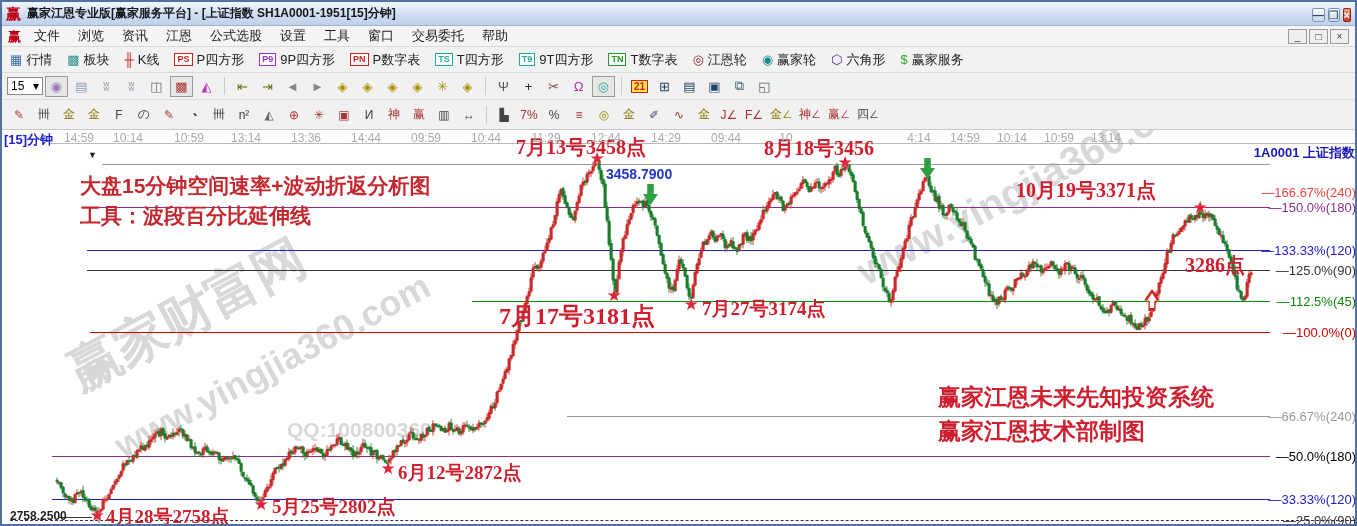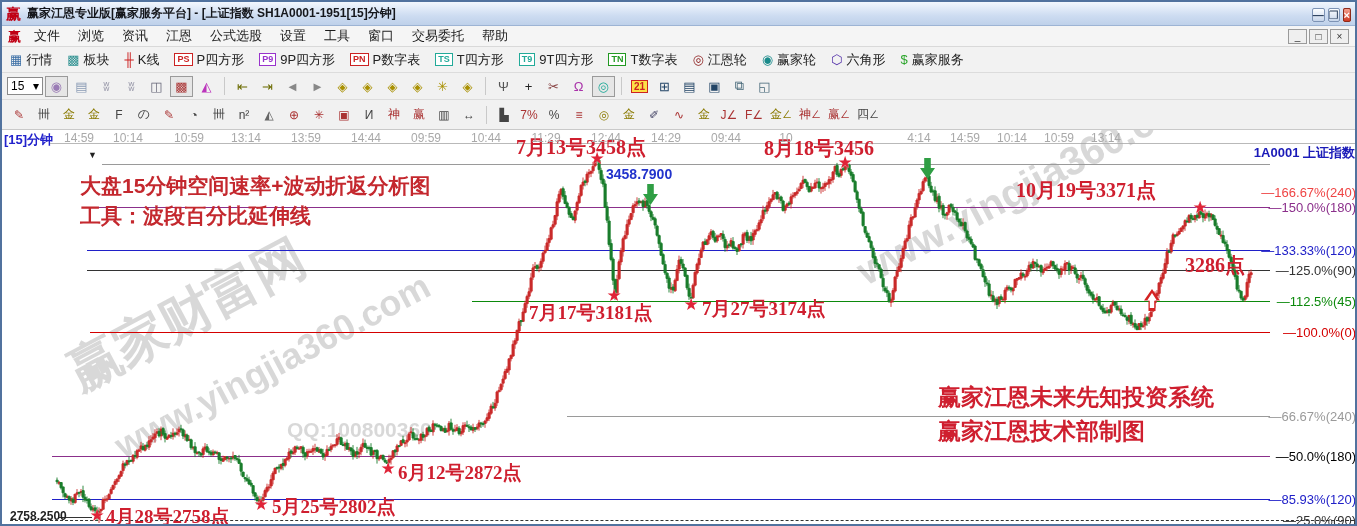--- a/index.html
+++ b/index.html
@@ -259,35 +259,35 @@
         <span class="level-label" style="top: 140px; color: rgb(51, 51, 51);">—125.0%(90)</span>
         <div class="level-line" style="left: 470px; width: 798px; top: 171px; border-top-color: rgb(12, 138, 12);"></div>
         <span class="level-label" style="top: 171px; color: rgb(12, 138, 12);">—112.5%(45)</span>
         <div class="level-line" style="left: 88px; width: 1180px; top: 202px; border-top-color: rgb(212, 0, 0);"></div>
         <span class="level-label" style="top: 202px; color: rgb(212, 0, 0);">—100.0%(0)</span>
         <div class="level-line" style="left: 565px; width: 703px; top: 286px; border-top-color: rgb(154, 154, 154);"></div>
         <span class="level-label" style="top: 286px; color: rgb(154, 154, 154);">—66.67%(240)</span>
         <div class="level-line" style="left: 50px; width: 1218px; top: 326px; border-top-color: rgb(139, 47, 139);"></div>
         <span class="level-label" style="top: 326px; color: #000000;">—50.0%(180)</span>
         <div class="level-line" style="left: 50px; width: 1218px; top: 369px; border-top-color: rgb(32, 32, 200);"></div>
-        <span class="level-label" style="top: 369px; color: rgb(32, 32, 200);">—85.93%(120)</span>
+        <span class="level-label" style="top: 369px; color: rgb(32, 32, 200);">—33.33%(120)</span>
         <div class="level-line" style="left: 8px; width: 1349px; top: 390px; border-top-color: rgb(51, 51, 51); border-top-style: dashed;"></div>
         <span class="level-label" style="top: 390px; color: rgb(51, 51, 51);">—25.0%(90)</span>
       </div>
     <svg id="candles" width="1357" height="398">
         <path d="M57 351.0V355.1M56 352.3h2.2v1.0h-2.2zM65 364.5V368.1M64 366.2h2.2v1.4h-2.2zM69 366.0V374.8M68 368.4h2.2v2.5h-2.2zM73 364.1V373.7M72 364.2h2.2v8.4h-2.2zM75 359.1V365.3M74 362.8h2.2v1.3h-2.2zM79 359.0V365.7M78 361.5h2.2v1.0h-2.2zM91 375.0V382.2M90 378.2h2.2v1.8h-2.2zM97 377.4V393.0M96 381.5h2.2v7.2h-2.2zM99 379.1V385.0M98 379.3h2.2v1.6h-2.2zM101 367.4V379.4M100 369.6h2.2v9.7h-2.2zM103 365.7V373.2M102 369.2h2.2v1.1h-2.2zM105 365.0V372.0M104 368.9h2.2v1.1h-2.2zM107 363.1V369.5M106 364.5h2.2v4.3h-2.2zM109 357.1V364.7M108 359.4h2.2v4.2h-2.2zM111 354.7V359.5M110 355.3h2.2v4.0h-2.2zM113 349.1V358.1M112 351.4h2.2v3.1h-2.2zM115 348.0V354.6M114 349.2h2.2v2.6h-2.2zM117 344.2V352.0M116 345.5h2.2v3.1h-2.2zM119 340.4V346.7M118 341.5h2.2v4.7h-2.2zM121 330.6V343.8M120 333.7h2.2v6.9h-2.2zM125 330.2V336.3M124 330.4h2.2v4.0h-2.2zM131 324.1V333.7M130 325.4h2.2v5.9h-2.2zM135 318.9V329.3M134 320.7h2.2v6.6h-2.2zM137 318.7V322.0M136 319.9h2.2v1.3h-2.2zM139 311.9V322.9M138 315.9h2.2v3.1h-2.2zM143 314.5V321.5M142 315.4h2.2v4.8h-2.2zM147 306.1V320.0M146 310.8h2.2v6.4h-2.2zM149 305.2V315.2M148 309.8h2.2v2.0h-2.2zM151 303.1V309.7M150 307.1h2.2v2.0h-2.2zM153 299.2V312.7M152 303.9h2.2v3.8h-2.2zM155 298.5V304.2M154 301.8h2.2v1.5h-2.2zM159 296.5V310.2M158 299.1h2.2v6.8h-2.2zM165 306.1V309.7M164 307.1h2.2v2.1h-2.2zM167 304.4V307.5M166 305.1h2.2v2.5h-2.2zM171 298.3V309.6M170 303.2h2.2v3.1h-2.2zM175 298.3V305.7M174 302.8h2.2v1.5h-2.2zM177 296.6V306.5M176 299.2h2.2v2.7h-2.2zM183 300.4V310.6M182 304.4h2.2v2.5h-2.2zM187 305.4V310.3M186 309.4h2.2v1.0h-2.2zM191 316.3V320.2M190 317.1h2.2v1.0h-2.2zM195 320.9V324.7M194 322.4h2.2v1.0h-2.2zM201 316.4V327.9M200 318.8h2.2v5.8h-2.2zM203 313.1V321.5M202 317.0h2.2v2.2h-2.2zM211 319.5V325.3M210 321.9h2.2v3.1h-2.2zM215 320.7V324.8M214 322.4h2.2v1.0h-2.2zM221 325.7V331.7M220 328.6h2.2v2.7h-2.2zM223 326.3V330.2M222 326.5h2.2v3.2h-2.2zM227 327.6V332.3M226 328.0h2.2v1.0h-2.2zM231 321.6V330.3M230 326.4h2.2v1.6h-2.2zM257 365.8V373.6M256 369.3h2.2v2.0h-2.2zM261 363.7V374.2M260 367.6h2.2v2.9h-2.2zM263 358.6V367.5M262 360.5h2.2v6.3h-2.2zM265 353.7V363.3M264 357.2h2.2v4.1h-2.2zM267 354.1V360.5M266 356.9h2.2v1.0h-2.2zM269 344.7V358.7M268 349.6h2.2v6.4h-2.2zM271 340.9V354.4M270 343.0h2.2v6.8h-2.2zM273 338.1V343.9M272 338.1h2.2v5.6h-2.2zM279 334.2V340.2M278 334.3h2.2v4.0h-2.2zM283 328.4V337.3M282 329.5h2.2v5.8h-2.2zM285 326.5V330.1M284 328.0h2.2v2.0h-2.2zM287 318.1V331.6M286 322.0h2.2v6.8h-2.2zM291 317.5V325.1M290 322.1h2.2v1.4h-2.2zM293 315.7V325.0M292 316.8h2.2v5.5h-2.2zM297 316.2V319.2M296 318.2h2.2v1.0h-2.2zM299 316.0V323.2M298 316.8h2.2v1.6h-2.2zM305 318.9V328.8M304 321.8h2.2v4.4h-2.2zM307 318.7V323.4M306 321.3h2.2v1.0h-2.2zM309 318.8V323.0M308 321.2h2.2v1.0h-2.2zM311 315.5V325.0M310 318.5h2.2v2.6h-2.2zM313 313.8V323.1M312 318.7h2.2v1.0h-2.2zM317 317.1V322.4M316 319.5h2.2v2.7h-2.2zM323 322.2V330.9M322 324.7h2.2v1.6h-2.2zM325 315.3V326.0M324 319.4h2.2v6.1h-2.2zM329 313.4V322.2M328 316.2h2.2v3.4h-2.2zM331 314.5V317.8M330 315.0h2.2v1.0h-2.2zM333 314.1V317.7M332 314.7h2.2v1.0h-2.2zM335 304.0V316.3M334 308.7h2.2v5.7h-2.2zM337 302.9V312.2M336 307.2h2.2v2.4h-2.2zM343 311.5V320.8M342 313.7h2.2v2.2h-2.2zM347 313.0V321.8M346 317.5h2.2v2.0h-2.2zM353 321.4V327.7M352 321.9h2.2v4.6h-2.2zM357 318.7V328.2M356 322.5h2.2v1.5h-2.2zM359 314.3V325.3M358 317.2h2.2v4.6h-2.2zM361 308.5V319.3M360 313.4h2.2v3.2h-2.2zM371 319.8V328.7M370 320.9h2.2v3.7h-2.2zM377 327.2V331.1M376 327.2h2.2v1.8h-2.2zM379 325.2V329.2M378 325.3h2.2v2.8h-2.2zM387 324.7V334.6M386 329.4h2.2v3.1h-2.2zM389 324.9V334.5M388 328.1h2.2v1.5h-2.2zM391 320.6V328.8M390 320.7h2.2v6.9h-2.2zM395 313.9V325.5M394 315.9h2.2v5.6h-2.2zM399 310.4V316.2M398 310.7h2.2v4.7h-2.2zM403 310.1V317.3M402 312.6h2.2v1.0h-2.2zM405 305.3V316.6M404 310.2h2.2v1.9h-2.2zM407 301.8V310.9M406 303.9h2.2v6.0h-2.2zM409 297.0V303.2M408 301.9h2.2v1.1h-2.2zM417 308.3V314.2M416 309.3h2.2v1.0h-2.2zM419 303.5V313.2M418 304.1h2.2v6.1h-2.2zM423 305.1V311.4M422 305.2h2.2v1.6h-2.2zM425 297.1V306.8M424 298.3h2.2v6.7h-2.2zM431 290.3V305.7M430 293.8h2.2v8.0h-2.2zM441 297.8V302.0M440 298.4h2.2v2.1h-2.2zM445 297.8V301.9M444 300.4h2.2v1.5h-2.2zM447 291.0V305.6M446 293.3h2.2v7.4h-2.2zM453 294.8V302.3M452 299.8h2.2v1.0h-2.2zM455 294.2V300.8M454 297.8h2.2v2.9h-2.2zM459 298.9V306.3M458 301.6h2.2v2.2h-2.2zM461 292.3V305.0M460 295.6h2.2v6.6h-2.2zM463 292.1V299.4M462 294.9h2.2v1.4h-2.2zM471 293.7V303.3M470 297.5h2.2v2.8h-2.2zM475 294.0V300.3M474 297.0h2.2v1.8h-2.2zM477 289.9V300.6M476 292.9h2.2v3.9h-2.2zM483 289.8V297.8M482 291.1h2.2v2.4h-2.2zM485 283.5V292.6M484 287.7h2.2v2.7h-2.2zM487 279.5V291.1M486 282.8h2.2v5.6h-2.2zM489 273.6V285.0M488 276.1h2.2v7.2h-2.2zM493 269.1V280.9M492 273.3h2.2v4.7h-2.2zM495 260.6V276.1M494 261.9h2.2v10.9h-2.2zM497 256.8V261.9M496 260.4h2.2v1.4h-2.2zM499 253.3V261.4M498 254.2h2.2v5.5h-2.2zM501 245.4V257.2M500 249.0h2.2v4.2h-2.2zM503 238.8V249.9M502 241.5h2.2v7.1h-2.2zM505 236.3V242.9M504 239.1h2.2v3.2h-2.2zM507 228.6V244.8M506 228.8h2.2v11.2h-2.2zM509 224.9V231.4M508 225.2h2.2v3.5h-2.2zM511 210.4V227.0M510 214.3h2.2v11.7h-2.2zM513 208.2V218.8M512 210.7h2.2v3.5h-2.2zM515 200.1V213.4M514 200.2h2.2v10.2h-2.2zM517 188.6V202.2M516 191.5h2.2v9.6h-2.2zM521 178.2V191.7M520 182.0h2.2v9.4h-2.2zM523 170.7V183.4M522 173.5h2.2v8.9h-2.2zM525 164.6V177.8M524 166.4h2.2v7.3h-2.2zM527 157.7V169.1M526 161.7h2.2v4.5h-2.2zM529 143.2V163.2M528 147.9h2.2v13.3h-2.2zM531 134.1V149.9M530 137.9h2.2v9.3h-2.2zM533 132.0V138.7M532 136.5h2.2v1.5h-2.2zM537 133.7V142.2M536 137.0h2.2v1.1h-2.2zM539 128.4V140.6M538 131.3h2.2v6.0h-2.2zM541 121.3V133.8M540 123.0h2.2v8.3h-2.2zM543 115.6V124.2M542 120.4h2.2v2.2h-2.2zM545 108.3V120.8M544 112.9h2.2v7.4h-2.2zM547 104.8V116.7M546 108.5h2.2v4.1h-2.2zM549 96.6V110.4M548 97.7h2.2v11.5h-2.2zM551 90.8V99.2M550 94.7h2.2v2.5h-2.2zM553 84.9V96.5M552 85.5h2.2v8.8h-2.2zM555 68.3V90.1M554 71.8h2.2v14.3h-2.2zM557 60.8V73.6M556 64.3h2.2v7.8h-2.2zM559 58.3V68.6M558 59.2h2.2v5.2h-2.2zM573 79.9V93.2M572 81.1h2.2v9.1h-2.2zM575 70.8V84.5M574 72.5h2.2v7.7h-2.2zM577 63.0V73.8M576 65.9h2.2v6.9h-2.2zM579 54.5V66.8M578 55.2h2.2v10.2h-2.2zM581 47.5V59.5M580 52.1h2.2v3.2h-2.2zM585 41.5V55.3M584 44.1h2.2v8.1h-2.2zM587 39.1V47.7M586 42.5h2.2v1.4h-2.2zM589 40.9V47.1M588 41.2h2.2v2.0h-2.2zM591 31.9V43.6M590 36.4h2.2v4.4h-2.2zM593 27.1V37.2M592 31.1h2.2v4.6h-2.2zM615 144.8V164.6M614 149.6h2.2v14.8h-2.2zM617 129.4V150.1M616 131.7h2.2v17.1h-2.2zM619 117.8V135.2M618 120.8h2.2v11.1h-2.2zM621 106.7V126.5M620 108.7h2.2v12.9h-2.2zM623 100.8V109.3M622 105.6h2.2v3.2h-2.2zM625 89.6V108.6M624 94.4h2.2v10.4h-2.2zM627 85.6V96.8M626 89.7h2.2v4.5h-2.2zM629 82.9V89.6M628 83.5h2.2v6.1h-2.2zM631 73.2V87.2M630 75.7h2.2v7.0h-2.2zM633 70.8V77.8M632 74.6h2.2v1.4h-2.2zM635 67.3V77.8M634 71.8h2.2v2.2h-2.2zM639 70.5V72.5M638 71.8h2.2v1.0h-2.2zM643 67.6V77.3M642 71.5h2.2v5.5h-2.2zM669 152.5V163.2M668 157.5h2.2v1.7h-2.2zM673 148.4V162.0M672 150.2h2.2v10.5h-2.2zM675 135.0V150.9M674 139.4h2.2v11.2h-2.2zM677 125.6V143.4M676 130.0h2.2v9.1h-2.2zM691 153.4V169.0M690 155.2h2.2v12.6h-2.2zM693 141.4V156.5M692 142.2h2.2v13.0h-2.2zM695 132.6V144.7M694 134.1h2.2v8.9h-2.2zM697 123.6V138.9M696 128.5h2.2v6.3h-2.2zM699 117.5V128.2M698 120.0h2.2v7.5h-2.2zM701 111.0V122.2M700 112.1h2.2v7.3h-2.2zM705 108.9V114.8M704 109.9h2.2v4.7h-2.2zM707 102.9V114.1M706 105.7h2.2v4.1h-2.2zM709 99.1V109.0M708 101.8h2.2v3.2h-2.2zM715 104.5V112.9M714 106.0h2.2v5.0h-2.2zM717 104.4V106.5M716 105.9h2.2v1.0h-2.2zM719 103.2V110.0M718 103.5h2.2v1.7h-2.2zM725 111.0V121.4M724 115.4h2.2v2.5h-2.2zM729 107.9V117.2M728 110.6h2.2v5.5h-2.2zM737 114.5V121.7M736 114.7h2.2v6.2h-2.2zM741 102.3V118.5M740 104.4h2.2v9.8h-2.2zM743 101.7V107.5M742 103.2h2.2v2.1h-2.2zM747 105.4V113.4M746 106.8h2.2v3.6h-2.2zM751 99.3V114.9M750 103.4h2.2v6.6h-2.2zM753 98.8V106.8M752 100.7h2.2v3.7h-2.2zM755 95.0V101.2M754 99.6h2.2v1.2h-2.2zM757 89.8V101.3M756 92.8h2.2v6.5h-2.2zM759 85.3V95.7M758 89.7h2.2v3.2h-2.2zM761 75.6V91.2M760 80.3h2.2v8.5h-2.2zM765 71.9V83.9M764 75.8h2.2v5.3h-2.2zM767 67.2V79.1M766 71.7h2.2v5.0h-2.2zM769 68.7V73.8M768 69.0h2.2v2.6h-2.2zM771 59.9V70.0M770 64.7h2.2v5.0h-2.2zM773 62.0V69.2M772 62.5h2.2v1.8h-2.2zM777 63.9V72.9M776 67.8h2.2v1.0h-2.2zM783 75.0V83.4M782 76.1h2.2v4.2h-2.2zM785 72.6V77.1M784 74.0h2.2v2.2h-2.2zM789 63.6V78.5M788 66.8h2.2v7.0h-2.2zM791 62.2V68.5M790 65.4h2.2v1.1h-2.2zM793 62.2V68.2M792 62.8h2.2v2.5h-2.2zM795 57.6V65.7M794 61.8h2.2v1.8h-2.2zM797 56.4V61.3M796 59.2h2.2v1.8h-2.2zM799 52.4V59.3M798 53.2h2.2v5.3h-2.2zM801 45.8V58.1M800 50.2h2.2v3.3h-2.2zM809 52.9V62.4M808 56.9h2.2v4.3h-2.2zM811 56.0V58.2M810 57.5h2.2v1.0h-2.2zM813 49.7V58.7M812 53.1h2.2v4.8h-2.2zM815 48.2V52.8M814 52.1h2.2v1.0h-2.2zM819 57.1V63.6M818 57.3h2.2v1.4h-2.2zM821 52.8V62.0M820 56.9h2.2v1.4h-2.2zM823 51.4V60.9M822 53.6h2.2v2.9h-2.2zM825 51.8V55.1M824 53.2h2.2v1.0h-2.2zM827 46.1V58.4M826 49.6h2.2v4.2h-2.2zM829 47.0V54.4M828 49.4h2.2v1.0h-2.2zM831 40.9V52.8M830 41.9h2.2v7.5h-2.2zM833 35.7V44.3M832 36.2h2.2v5.1h-2.2zM839 38.4V47.9M838 39.4h2.2v6.0h-2.2zM843 34.5V42.5M842 36.2h2.2v3.6h-2.2zM845 35.3V39.4M844 35.9h2.2v1.0h-2.2zM889 167.5V176.9M888 169.4h2.2v2.8h-2.2zM891 158.1V172.7M890 160.5h2.2v9.3h-2.2zM893 145.8V162.7M892 147.0h2.2v14.1h-2.2zM895 136.9V149.0M894 141.2h2.2v5.2h-2.2zM897 133.2V141.8M896 136.6h2.2v4.6h-2.2zM899 124.9V142.2M898 128.5h2.2v8.9h-2.2zM901 115.6V131.5M900 118.4h2.2v10.0h-2.2zM903 108.2V120.8M902 110.9h2.2v7.6h-2.2zM905 104.7V112.2M904 108.7h2.2v2.3h-2.2zM907 90.7V108.7M906 95.0h2.2v13.6h-2.2zM909 84.3V97.7M908 87.6h2.2v8.2h-2.2zM911 86.4V90.0M910 86.8h2.2v1.3h-2.2zM913 73.0V87.2M912 77.5h2.2v9.6h-2.2zM915 68.2V79.6M914 70.0h2.2v7.0h-2.2zM917 59.0V74.1M916 63.4h2.2v6.5h-2.2zM919 58.4V65.1M918 61.3h2.2v2.6h-2.2zM921 49.3V62.2M920 51.6h2.2v9.1h-2.2zM923 46.6V52.9M922 48.0h2.2v3.1h-2.2zM925 46.1V51.8M924 47.0h2.2v1.0h-2.2zM935 63.6V73.7M934 67.2h2.2v4.3h-2.2zM939 71.2V80.4M938 75.8h2.2v2.1h-2.2zM945 81.8V89.8M944 82.8h2.2v2.4h-2.2zM947 74.7V84.8M946 75.1h2.2v7.2h-2.2zM961 88.3V99.6M960 93.0h2.2v2.4h-2.2zM989 160.3V169.5M988 164.9h2.2v1.0h-2.2zM993 167.4V175.4M992 169.2h2.2v1.6h-2.2zM997 166.0V176.7M996 167.1h2.2v6.6h-2.2zM1001 166.8V170.5M1000 169.1h2.2v1.0h-2.2zM1003 157.5V173.3M1002 160.1h2.2v9.8h-2.2zM1005 154.9V161.6M1004 157.2h2.2v2.6h-2.2zM1011 157.0V165.3M1010 158.2h2.2v2.7h-2.2zM1013 149.3V157.6M1012 149.3h2.2v8.1h-2.2zM1015 148.1V155.1M1014 148.5h2.2v1.7h-2.2zM1017 147.3V150.0M1016 147.6h2.2v1.5h-2.2zM1019 139.3V150.6M1018 143.0h2.2v5.3h-2.2zM1023 143.6V150.6M1022 146.1h2.2v1.0h-2.2zM1025 138.4V147.5M1024 140.9h2.2v5.1h-2.2zM1027 131.5V144.4M1026 135.3h2.2v6.0h-2.2zM1031 128.6V139.1M1030 131.6h2.2v6.4h-2.2zM1037 134.7V137.3M1036 136.1h2.2v1.0h-2.2zM1041 136.8V145.0M1040 139.7h2.2v3.1h-2.2zM1043 133.6V141.0M1042 138.5h2.2v1.9h-2.2zM1045 133.4V141.2M1044 137.1h2.2v1.0h-2.2zM1047 133.7V139.0M1046 136.2h2.2v1.8h-2.2zM1049 130.1V137.1M1048 131.7h2.2v4.0h-2.2zM1059 135.8V147.5M1058 138.7h2.2v5.8h-2.2zM1061 136.4V140.7M1060 139.4h2.2v1.0h-2.2zM1063 130.3V144.7M1062 133.6h2.2v6.2h-2.2zM1065 132.4V135.0M1064 132.6h2.2v1.2h-2.2zM1069 134.6V143.9M1068 136.5h2.2v3.0h-2.2zM1071 135.0V139.1M1070 137.3h2.2v1.0h-2.2zM1077 145.0V153.8M1076 148.5h2.2v1.0h-2.2zM1079 141.9V151.2M1078 145.4h2.2v2.2h-2.2zM1093 168.8V171.0M1092 168.8h2.2v1.3h-2.2zM1095 163.5V173.2M1094 167.5h2.2v2.1h-2.2zM1105 177.0V183.9M1104 180.7h2.2v1.8h-2.2zM1109 173.9V183.9M1108 175.5h2.2v6.7h-2.2zM1111 169.9V176.1M1110 172.3h2.2v3.0h-2.2zM1117 175.3V181.4M1116 178.8h2.2v1.0h-2.2zM1127 184.7V194.3M1126 185.5h2.2v5.8h-2.2zM1131 191.9V197.8M1130 193.7h2.2v1.0h-2.2zM1137 193.0V199.8M1136 193.5h2.2v6.1h-2.2zM1141 191.7V197.8M1140 195.7h2.2v1.0h-2.2zM1143 183.9V199.7M1142 188.2h2.2v6.9h-2.2zM1147 183.1V193.9M1146 187.2h2.2v3.8h-2.2zM1149 178.8V187.4M1148 182.0h2.2v4.5h-2.2zM1151 168.9V182.1M1150 171.8h2.2v9.3h-2.2zM1153 161.3V177.7M1152 165.0h2.2v7.7h-2.2zM1155 160.1V167.1M1154 163.2h2.2v2.5h-2.2zM1157 152.4V168.2M1156 152.9h2.2v10.5h-2.2zM1159 144.6V156.9M1158 147.6h2.2v5.6h-2.2zM1161 138.7V150.3M1160 143.0h2.2v5.4h-2.2zM1163 128.5V144.0M1162 133.5h2.2v9.7h-2.2zM1165 118.1V137.9M1164 121.7h2.2v12.3h-2.2zM1169 109.9V123.9M1168 113.2h2.2v8.9h-2.2zM1171 102.7V116.5M1170 104.7h2.2v9.0h-2.2zM1175 101.5V106.5M1174 104.0h2.2v1.7h-2.2zM1177 98.2V104.8M1176 101.5h2.2v2.6h-2.2zM1179 97.4V102.0M1178 98.1h2.2v3.3h-2.2zM1181 95.6V102.3M1180 95.9h2.2v3.0h-2.2zM1183 89.3V100.8M1182 90.6h2.2v5.5h-2.2zM1187 84.0V93.2M1186 85.5h2.2v6.7h-2.2zM1193 84.8V92.4M1192 85.5h2.2v3.9h-2.2zM1197 74.2V88.3M1196 78.4h2.2v9.6h-2.2zM1203 79.5V91.0M1202 84.2h2.2v3.9h-2.2zM1205 81.6V88.4M1204 83.5h2.2v1.7h-2.2zM1209 83.0V90.7M1208 84.1h2.2v3.0h-2.2zM1219 100.9V109.1M1218 105.1h2.2v1.0h-2.2zM1243 164.9V171.6M1242 166.2h2.2v3.3h-2.2zM1245 148.5V168.5M1244 152.3h2.2v14.3h-2.2zM1247 140.7V157.6M1246 144.1h2.2v8.6h-2.2zM1249 139.5V148.1M1248 142.8h2.2v1.9h-2.2z" fill="#c92b2b" stroke="#c92b2b" stroke-width="0.9"></path>
         <path d="M55 347.5V354.2M54 350.2h2.2v1.6h-2.2zM59 352.0V359.5M58 352.5h2.2v5.3h-2.2zM61 356.8V367.4M60 356.9h2.2v5.9h-2.2zM63 362.7V369.5M62 363.7h2.2v3.0h-2.2zM67 365.3V373.4M66 366.6h2.2v3.5h-2.2zM71 367.1V375.1M70 369.1h2.2v3.2h-2.2zM77 362.0V367.3M76 362.3h2.2v1.0h-2.2zM81 355.7V372.1M80 360.6h2.2v6.6h-2.2zM83 364.0V372.5M82 367.3h2.2v2.8h-2.2zM85 366.5V373.6M84 369.5h2.2v1.0h-2.2zM87 368.1V378.4M86 369.2h2.2v7.6h-2.2zM89 373.5V381.3M88 376.8h2.2v2.9h-2.2zM93 375.0V384.7M92 377.9h2.2v2.7h-2.2zM95 376.7V390.8M94 380.4h2.2v7.6h-2.2zM123 332.2V338.4M122 334.0h2.2v1.3h-2.2zM127 326.7V334.9M126 330.9h2.2v1.0h-2.2zM129 330.0V331.8M128 330.2h2.2v1.0h-2.2zM133 320.9V328.9M132 325.6h2.2v1.0h-2.2zM141 313.1V320.3M140 316.5h2.2v3.3h-2.2zM145 311.8V318.9M144 315.1h2.2v1.5h-2.2zM157 298.1V307.6M156 301.4h2.2v4.5h-2.2zM161 297.1V306.3M160 298.6h2.2v5.6h-2.2zM163 300.5V312.4M162 303.6h2.2v4.6h-2.2zM169 301.9V308.9M168 305.5h2.2v1.1h-2.2zM173 301.6V307.4M172 303.2h2.2v1.1h-2.2zM179 294.8V303.1M178 298.8h2.2v1.0h-2.2zM181 298.4V309.1M180 299.8h2.2v6.2h-2.2zM185 303.6V311.8M184 305.0h2.2v5.7h-2.2zM189 308.6V319.9M188 309.8h2.2v8.0h-2.2zM193 312.1V327.1M192 316.8h2.2v6.0h-2.2zM197 321.1V327.0M196 322.0h2.2v1.0h-2.2zM199 323.0V327.2M198 323.2h2.2v1.9h-2.2zM205 314.0V323.0M204 316.8h2.2v4.8h-2.2zM207 318.2V325.3M206 321.7h2.2v1.0h-2.2zM209 320.0V326.9M208 322.2h2.2v2.1h-2.2zM213 320.5V324.2M212 322.0h2.2v1.0h-2.2zM217 322.6V333.9M216 322.8h2.2v6.8h-2.2zM219 326.8V334.4M218 328.8h2.2v1.6h-2.2zM225 326.2V331.5M224 327.0h2.2v1.2h-2.2zM229 326.3V333.0M228 327.9h2.2v1.0h-2.2zM233 325.2V330.8M232 325.5h2.2v3.1h-2.2zM235 327.3V331.5M234 328.4h2.2v1.1h-2.2zM237 324.9V333.9M236 329.6h2.2v3.8h-2.2zM239 332.2V345.6M238 333.5h2.2v7.7h-2.2zM241 341.7V346.7M240 342.1h2.2v4.6h-2.2zM243 347.1V352.2M242 347.6h2.2v1.2h-2.2zM245 344.5V351.6M244 348.7h2.2v2.1h-2.2zM247 346.8V355.2M246 349.9h2.2v4.1h-2.2zM249 350.2V356.9M248 353.1h2.2v2.0h-2.2zM251 355.0V366.4M250 355.6h2.2v7.6h-2.2zM253 362.5V370.5M252 362.8h2.2v3.5h-2.2zM255 364.7V374.6M254 367.2h2.2v3.3h-2.2zM259 366.2V371.4M258 370.1h2.2v1.0h-2.2zM275 336.9V339.8M274 337.3h2.2v1.0h-2.2zM277 334.3V342.6M276 337.1h2.2v1.0h-2.2zM281 328.5V340.2M280 333.5h2.2v1.9h-2.2zM289 319.2V327.7M288 321.0h2.2v2.3h-2.2zM295 315.4V319.8M294 317.2h2.2v1.2h-2.2zM301 315.5V327.8M300 317.3h2.2v5.9h-2.2zM303 322.7V330.3M302 322.8h2.2v3.6h-2.2zM315 316.7V321.6M314 317.7h2.2v3.5h-2.2zM319 318.6V323.2M318 319.2h2.2v4.0h-2.2zM321 318.9V329.9M320 323.5h2.2v3.5h-2.2zM327 317.2V320.6M326 319.6h2.2v1.0h-2.2zM339 306.6V314.9M338 307.8h2.2v6.7h-2.2zM341 311.8V315.7M340 314.6h2.2v1.0h-2.2zM345 309.4V320.0M344 313.0h2.2v6.2h-2.2zM349 316.9V325.0M348 318.0h2.2v2.9h-2.2zM351 315.1V329.6M350 319.9h2.2v6.5h-2.2zM355 316.9V329.0M354 321.7h2.2v2.5h-2.2zM363 309.6V317.5M362 313.4h2.2v3.9h-2.2zM365 315.4V323.0M364 317.4h2.2v1.0h-2.2zM367 315.6V320.6M366 317.6h2.2v1.0h-2.2zM369 313.2V325.7M368 317.5h2.2v7.7h-2.2zM373 319.5V325.9M372 320.5h2.2v1.0h-2.2zM375 319.0V333.6M374 320.5h2.2v8.2h-2.2zM381 324.4V330.6M380 325.5h2.2v3.8h-2.2zM383 327.9V333.1M382 330.1h2.2v1.8h-2.2zM385 330.3V333.9M384 332.5h2.2v1.0h-2.2zM393 319.7V326.8M392 320.0h2.2v2.0h-2.2zM397 315.0V316.1M396 315.7h2.2v1.0h-2.2zM401 305.8V313.4M400 309.8h2.2v2.8h-2.2zM411 298.2V310.6M410 302.6h2.2v5.5h-2.2zM413 303.4V310.7M412 308.4h2.2v1.0h-2.2zM415 304.5V310.4M414 308.4h2.2v1.0h-2.2zM421 301.8V311.0M420 304.5h2.2v2.7h-2.2zM427 295.5V302.4M426 297.3h2.2v3.7h-2.2zM429 299.2V301.8M428 300.3h2.2v1.2h-2.2zM433 292.9V299.7M432 294.3h2.2v1.1h-2.2zM435 293.0V297.6M434 295.2h2.2v1.0h-2.2zM437 294.0V298.1M436 295.5h2.2v1.0h-2.2zM439 295.4V301.6M438 296.5h2.2v4.0h-2.2zM443 295.5V302.8M442 298.4h2.2v3.9h-2.2zM449 288.7V299.7M448 292.9h2.2v6.4h-2.2zM451 297.7V304.8M450 299.7h2.2v1.5h-2.2zM457 296.1V305.5M456 298.3h2.2v5.4h-2.2zM465 290.7V296.7M464 295.3h2.2v1.0h-2.2zM467 294.0V302.0M466 296.8h2.2v1.0h-2.2zM469 295.2V300.3M468 297.1h2.2v2.8h-2.2zM473 297.0V302.0M472 297.7h2.2v1.6h-2.2zM479 291.8V298.0M478 293.0h2.2v1.0h-2.2zM481 291.6V296.7M480 293.5h2.2v1.0h-2.2zM491 271.9V278.2M490 276.7h2.2v1.4h-2.2zM519 190.2V196.1M518 190.5h2.2v1.2h-2.2zM535 134.2V141.3M534 135.5h2.2v3.1h-2.2zM561 56.5V69.7M560 58.7h2.2v7.6h-2.2zM563 61.0V73.8M562 65.6h2.2v8.0h-2.2zM565 71.3V78.1M564 72.9h2.2v4.8h-2.2zM567 76.9V87.7M566 77.0h2.2v7.4h-2.2zM569 81.2V88.0M568 83.5h2.2v3.9h-2.2zM571 85.6V90.4M570 87.1h2.2v2.5h-2.2zM583 49.6V56.3M582 51.1h2.2v1.4h-2.2zM595 29.1V32.2M594 30.5h2.2v1.0h-2.2zM597 28.7V43.7M596 30.3h2.2v9.3h-2.2zM599 37.8V53.5M598 40.4h2.2v9.3h-2.2zM601 44.4V57.2M600 49.1h2.2v4.9h-2.2zM603 50.4V77.5M602 53.9h2.2v23.6h-2.2zM605 71.9V92.9M604 76.8h2.2v13.4h-2.2zM607 86.4V116.8M606 91.0h2.2v23.5h-2.2zM609 109.3V131.3M608 113.5h2.2v16.0h-2.2zM611 127.3V155.0M610 129.1h2.2v21.1h-2.2zM613 148.7V170.0M612 149.4h2.2v15.6h-2.2zM637 68.0V75.7M636 70.9h2.2v1.8h-2.2zM641 69.4V80.8M640 70.9h2.2v5.6h-2.2zM645 68.4V78.8M644 70.7h2.2v4.9h-2.2zM647 71.4V84.0M646 75.4h2.2v6.0h-2.2zM649 80.1V91.1M648 81.7h2.2v5.3h-2.2zM651 84.0V90.4M650 87.4h2.2v1.9h-2.2zM653 86.7V98.7M652 88.7h2.2v6.4h-2.2zM655 94.7V106.6M654 96.1h2.2v9.2h-2.2zM657 104.5V118.0M656 105.6h2.2v8.1h-2.2zM659 111.9V125.5M658 113.4h2.2v11.9h-2.2zM661 122.8V134.5M660 124.6h2.2v9.5h-2.2zM663 130.7V145.0M662 134.5h2.2v8.4h-2.2zM665 142.3V152.9M664 143.2h2.2v5.3h-2.2zM667 145.7V162.5M666 148.0h2.2v10.3h-2.2zM671 154.1V163.4M670 157.0h2.2v3.0h-2.2zM679 126.7V135.8M678 129.6h2.2v3.8h-2.2zM681 129.0V140.4M680 134.0h2.2v4.0h-2.2zM683 137.5V146.8M682 137.9h2.2v8.3h-2.2zM685 144.7V160.1M684 145.3h2.2v12.6h-2.2zM687 153.6V169.9M686 158.3h2.2v8.0h-2.2zM689 162.9V168.8M688 167.3h2.2v1.0h-2.2zM703 108.5V114.6M702 111.8h2.2v2.7h-2.2zM711 99.9V109.9M710 101.3h2.2v6.0h-2.2zM713 102.9V113.0M712 107.5h2.2v3.8h-2.2zM721 100.5V111.6M720 104.2h2.2v4.4h-2.2zM723 106.6V121.8M722 109.4h2.2v8.3h-2.2zM727 113.1V118.2M726 114.7h2.2v1.0h-2.2zM731 107.1V119.8M730 111.5h2.2v6.6h-2.2zM733 115.9V120.8M732 117.5h2.2v1.0h-2.2zM735 116.9V125.0M734 118.8h2.2v2.6h-2.2zM739 113.0V117.4M738 113.9h2.2v1.0h-2.2zM745 99.8V113.0M744 102.4h2.2v8.0h-2.2zM749 101.9V114.9M748 106.6h2.2v4.2h-2.2zM763 77.6V84.6M762 80.2h2.2v1.0h-2.2zM775 61.2V70.1M774 62.2h2.2v6.5h-2.2zM779 65.6V73.6M778 66.9h2.2v3.6h-2.2zM781 69.8V81.5M780 71.0h2.2v9.6h-2.2zM787 71.2V76.3M786 73.1h2.2v1.2h-2.2zM803 49.2V52.8M802 49.3h2.2v3.2h-2.2zM805 50.6V59.8M804 52.4h2.2v4.3h-2.2zM807 55.8V62.5M806 56.5h2.2v5.3h-2.2zM817 48.1V61.9M816 51.9h2.2v6.0h-2.2zM835 32.9V47.0M834 35.5h2.2v9.1h-2.2zM837 41.4V47.7M836 43.7h2.2v2.6h-2.2zM841 34.1V40.9M840 38.8h2.2v1.0h-2.2zM847 33.5V43.9M846 35.0h2.2v6.5h-2.2zM849 39.0V48.9M848 41.9h2.2v3.4h-2.2zM851 42.1V52.7M850 44.5h2.2v6.9h-2.2zM853 50.0V62.7M852 51.5h2.2v10.2h-2.2zM855 59.9V73.0M854 61.8h2.2v7.7h-2.2zM857 68.8V82.1M856 69.2h2.2v9.2h-2.2zM859 76.5V83.9M858 78.6h2.2v4.4h-2.2zM861 80.8V96.8M860 82.3h2.2v13.3h-2.2zM863 96.1V104.5M862 96.5h2.2v5.9h-2.2zM865 100.6V107.6M864 103.0h2.2v4.3h-2.2zM867 102.8V112.1M866 106.6h2.2v5.3h-2.2zM869 110.1V121.0M868 111.5h2.2v6.3h-2.2zM871 115.5V129.3M870 118.0h2.2v9.5h-2.2zM873 122.5V138.1M872 126.6h2.2v6.8h-2.2zM875 128.8V137.2M874 133.1h2.2v1.0h-2.2zM877 134.0V141.5M876 134.7h2.2v4.0h-2.2zM879 137.4V148.3M878 139.1h2.2v8.7h-2.2zM881 144.1V161.4M880 148.2h2.2v8.7h-2.2zM883 156.1V162.8M882 158.0h2.2v2.9h-2.2zM885 156.3V167.1M884 160.3h2.2v2.4h-2.2zM887 160.9V173.0M886 163.2h2.2v8.0h-2.2zM927 44.1V58.2M926 46.2h2.2v9.5h-2.2zM929 51.9V63.1M928 56.1h2.2v5.8h-2.2zM931 59.2V65.8M930 60.9h2.2v1.0h-2.2zM933 56.4V72.4M932 60.8h2.2v9.8h-2.2zM937 63.2V82.3M936 66.2h2.2v12.1h-2.2zM941 73.1V88.2M940 75.4h2.2v9.5h-2.2zM943 83.8V89.4M942 84.3h2.2v1.0h-2.2zM949 73.1V79.6M948 74.4h2.2v2.1h-2.2zM951 73.8V85.5M950 77.2h2.2v4.5h-2.2zM953 79.9V85.8M952 80.9h2.2v1.5h-2.2zM955 78.2V91.5M954 82.7h2.2v6.9h-2.2zM957 88.6V96.6M956 89.0h2.2v3.0h-2.2zM959 88.0V96.6M958 92.1h2.2v3.6h-2.2zM963 91.5V102.6M962 92.5h2.2v8.2h-2.2zM965 99.6V110.9M964 101.1h2.2v6.8h-2.2zM967 104.1V112.4M966 107.3h2.2v2.0h-2.2zM969 106.2V115.2M968 109.1h2.2v4.5h-2.2zM971 112.0V118.0M970 114.2h2.2v2.9h-2.2zM973 114.8V130.8M972 116.1h2.2v13.3h-2.2zM975 128.8V133.1M974 128.9h2.2v1.0h-2.2zM977 128.5V136.8M976 129.6h2.2v5.9h-2.2zM979 132.9V140.8M978 134.4h2.2v4.4h-2.2zM981 135.7V147.0M980 139.7h2.2v7.2h-2.2zM983 142.4V156.9M982 146.5h2.2v5.6h-2.2zM985 148.4V156.2M984 152.9h2.2v1.0h-2.2zM987 150.1V167.4M986 153.9h2.2v11.5h-2.2zM991 161.0V172.3M990 165.8h2.2v5.6h-2.2zM995 166.7V179.0M994 169.3h2.2v5.3h-2.2zM999 164.3V170.6M998 166.8h2.2v2.5h-2.2zM1007 155.3V160.9M1006 157.3h2.2v1.0h-2.2zM1009 156.8V162.4M1008 158.0h2.2v1.9h-2.2zM1021 142.0V147.7M1020 143.9h2.2v1.9h-2.2zM1029 132.3V141.5M1028 134.6h2.2v3.1h-2.2zM1033 131.4V138.1M1032 132.5h2.2v1.0h-2.2zM1035 129.1V141.4M1034 133.9h2.2v2.8h-2.2zM1039 134.4V146.7M1038 135.6h2.2v6.4h-2.2zM1051 130.8V139.0M1050 131.7h2.2v4.1h-2.2zM1053 134.6V140.2M1052 135.5h2.2v3.5h-2.2zM1055 133.8V142.5M1054 138.3h2.2v1.4h-2.2zM1057 138.6V148.9M1056 139.7h2.2v4.6h-2.2zM1067 130.5V145.0M1066 133.3h2.2v6.9h-2.2zM1073 134.6V145.0M1072 137.9h2.2v5.6h-2.2zM1075 139.6V152.9M1074 144.0h2.2v4.1h-2.2zM1081 140.9V150.9M1080 145.2h2.2v3.4h-2.2zM1083 146.8V157.5M1082 148.7h2.2v5.7h-2.2zM1085 152.9V163.5M1084 155.0h2.2v5.3h-2.2zM1087 156.5V166.3M1086 159.8h2.2v3.3h-2.2zM1089 161.1V167.5M1088 162.5h2.2v2.7h-2.2zM1091 161.3V173.6M1090 164.7h2.2v4.6h-2.2zM1097 166.0V176.5M1096 166.7h2.2v8.9h-2.2zM1099 174.8V180.2M1098 176.2h2.2v2.9h-2.2zM1101 173.9V184.0M1100 178.3h2.2v3.4h-2.2zM1103 177.6V183.2M1102 181.0h2.2v2.0h-2.2zM1107 179.6V186.3M1106 179.7h2.2v2.8h-2.2zM1113 171.0V177.7M1112 171.8h2.2v3.3h-2.2zM1115 171.1V180.4M1114 176.1h2.2v3.7h-2.2zM1119 175.4V185.9M1118 179.1h2.2v4.9h-2.2zM1121 182.5V186.3M1120 184.9h2.2v1.0h-2.2zM1123 182.6V187.7M1122 185.5h2.2v1.0h-2.2zM1125 185.6V194.7M1124 187.3h2.2v3.0h-2.2zM1129 182.1V196.0M1128 185.2h2.2v8.2h-2.2zM1133 189.4V199.4M1132 193.6h2.2v3.5h-2.2zM1135 193.7V200.2M1134 196.3h2.2v3.3h-2.2zM1139 191.3V200.1M1138 193.6h2.2v2.9h-2.2zM1145 186.1V195.9M1144 187.7h2.2v3.4h-2.2zM1167 119.3V122.5M1166 121.3h2.2v1.1h-2.2zM1173 104.4V107.9M1172 105.2h2.2v1.0h-2.2zM1185 87.4V92.3M1184 91.1h2.2v1.0h-2.2zM1189 83.1V93.0M1188 85.3h2.2v3.1h-2.2zM1191 85.4V89.0M1190 88.7h2.2v1.0h-2.2zM1195 83.3V90.9M1194 85.3h2.2v2.0h-2.2zM1199 74.3V84.3M1198 79.1h2.2v5.1h-2.2zM1201 83.4V92.3M1200 83.5h2.2v4.1h-2.2zM1207 80.7V91.5M1206 83.7h2.2v3.1h-2.2zM1211 84.1V89.8M1210 85.0h2.2v4.6h-2.2zM1213 85.4V96.7M1212 88.9h2.2v6.5h-2.2zM1215 92.7V104.1M1214 96.2h2.2v3.1h-2.2zM1217 98.6V105.0M1216 98.6h2.2v5.8h-2.2zM1221 100.6V113.1M1220 105.5h2.2v7.2h-2.2zM1223 109.5V116.7M1222 112.0h2.2v1.8h-2.2zM1225 110.2V123.9M1224 114.6h2.2v5.4h-2.2zM1227 119.5V128.6M1226 119.7h2.2v7.6h-2.2zM1229 123.8V136.3M1228 127.0h2.2v4.5h-2.2zM1231 127.8V144.4M1230 131.6h2.2v8.1h-2.2zM1233 135.2V149.6M1232 140.1h2.2v6.5h-2.2zM1235 145.4V161.5M1234 145.8h2.2v13.4h-2.2zM1237 155.1V163.2M1236 160.1h2.2v1.0h-2.2zM1239 161.1V170.3M1238 161.2h2.2v6.9h-2.2zM1241 166.4V170.4M1240 168.2h2.2v2.0h-2.2z" fill="#1b7e2c" stroke="#1b7e2c" stroke-width="0.9"></path>
       </svg>
     <div class="ref-dash" style="left:56px;top:387px;width:34px;"></div>
     <div id="ann-layer">
         <span class="ann" style="left: 514px; top: 4px; font-size: 20px;">7月13号3458点</span>
         <span class="ann" style="left: 762px; top: 5px; font-size: 20px;">8月18号3456</span>
         <span class="ann" style="left: 1014px; top: 47px; font-size: 20px;">10月19号3371点</span>
         <span class="ann" style="left: 1183px; top: 122px; font-size: 20px;">3286点</span>
-        <span class="ann" style="left: 527px; top: 170px; font-size: 19px;">7月17号3181点</span>
+        <span class="ann" style="left: 497px; top: 170px; font-size: 24px;">7月17号3181点</span>
         <span class="ann" style="left: 700px; top: 166px; font-size: 19px;">7月27号3174点</span>
         <span class="ann" style="left: 396px; top: 330px; font-size: 19px;">6月12号2872点</span>
         <span class="ann" style="left: 270px; top: 364px; font-size: 19px;">5月25号2802点</span>
         <span class="ann" style="left: 104px; top: 374px; font-size: 19px;">4月28号2758点</span>
         <span class="ann sans" style="left: 78px; top: 42px; font-size: 21px;">大盘15分钟空间速率+波动折返分析图</span>
         <span class="ann sans" style="left: 78px; top: 72px; font-size: 21px;">工具：波段百分比延伸线</span>
         <span class="ann" style="left: 936px; top: 252px; font-size: 23px;">赢家江恩未来先知投资系统</span>
         <span class="ann" style="left: 936px; top: 286px; font-size: 23px;">赢家江恩技术部制图</span>
         <span class="star" style="left: 595px; top: 28px;">★</span>
         <span class="star" style="left: 843px; top: 32px;">★</span>
@@ -302,21 +302,21 @@
         <span class="arrow-up" style="left: 1142px; top: 159px;">
           <span class="inner"></span>
         </span>
         <span class="price-tag" style="left: 604px; top: 36px; color: rgb(34, 51, 204); font-size: 14px;">3458.7900</span>
         <span class="price-tag" style="left: 8px; top: 379px; color: rgb(34, 34, 34); font-size: 12px;">2758.2500</span>
       </div>
   <span class="time-label" style="left: 77px;">14:59</span>
       <span class="time-label" style="left: 126px;">10:14</span>
       <span class="time-label" style="left: 187px;">10:59</span>
       <span class="time-label" style="left: 244px;">13:14</span>
-      <span class="time-label" style="left: 304px;">13:59</span>
+      <span class="time-label" style="left: 304px;">13:36</span>
       <span class="time-label" style="left: 364px;">14:44</span>
       <span class="time-label" style="left: 424px;">09:59</span>
       <span class="time-label" style="left: 484px;">10:44</span>
       <span class="time-label" style="left: 544px;">11:29</span>
       <span class="time-label" style="left: 604px;">12:44</span>
       <span class="time-label" style="left: 664px;">14:29</span>
       <span class="time-label" style="left: 724px;">09:44</span>
       <span class="time-label" style="left: 784px;">10</span>
       <span class="time-label" style="left: 917px;">4:14</span>
       <span class="time-label" style="left: 963px;">14:59</span>

